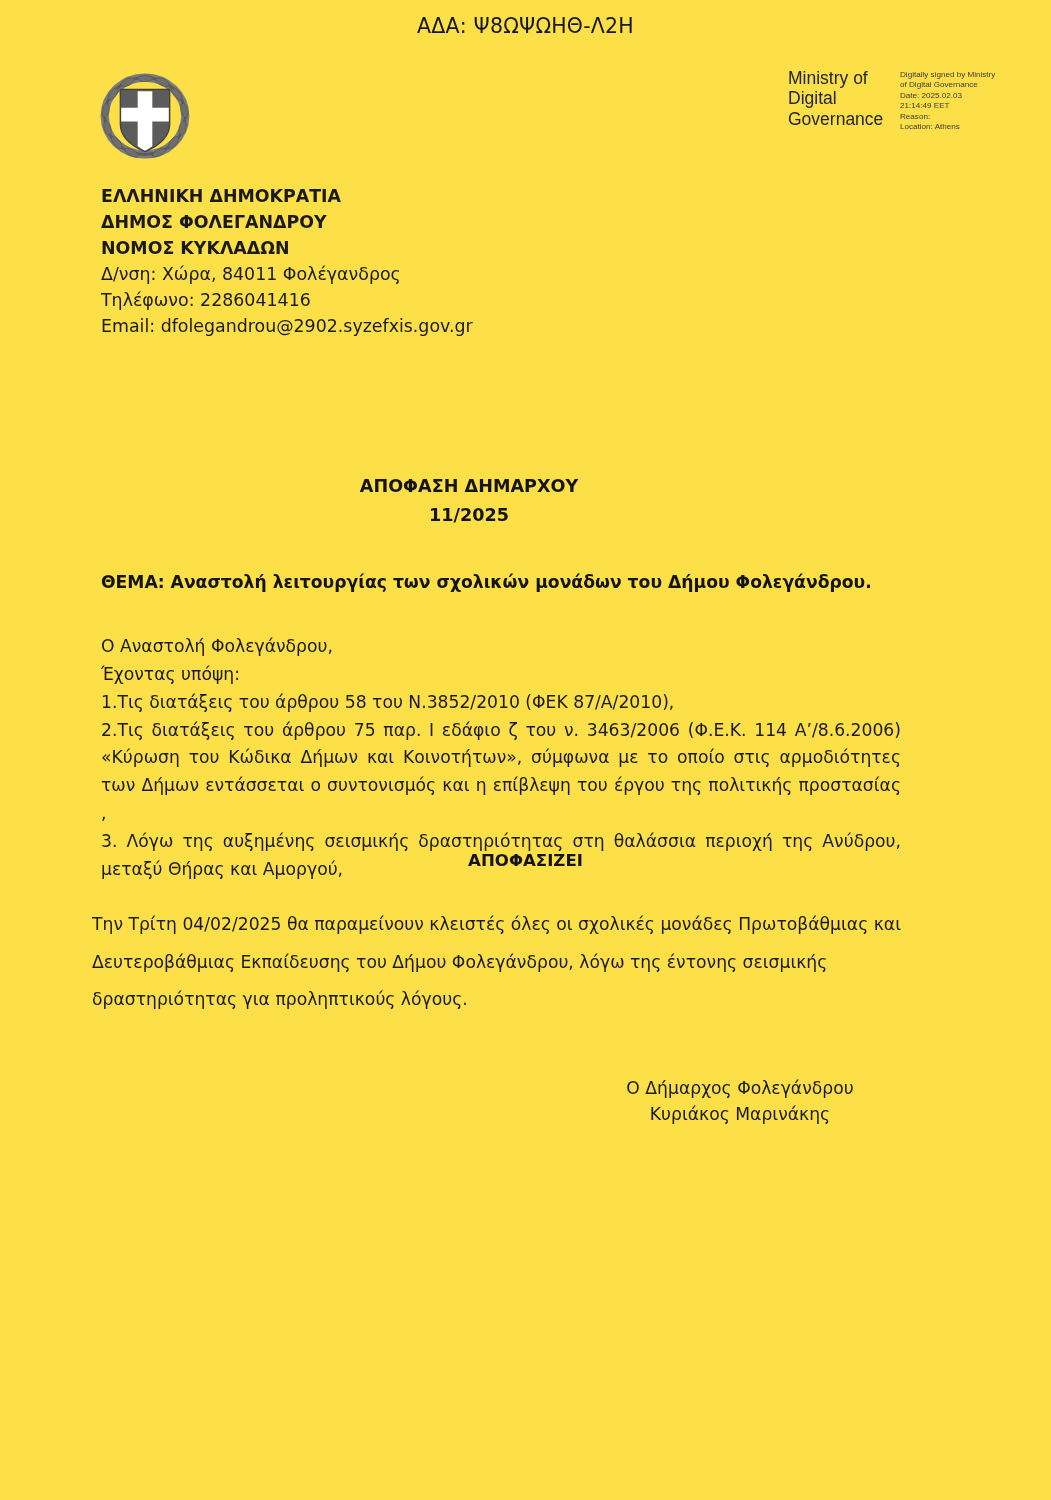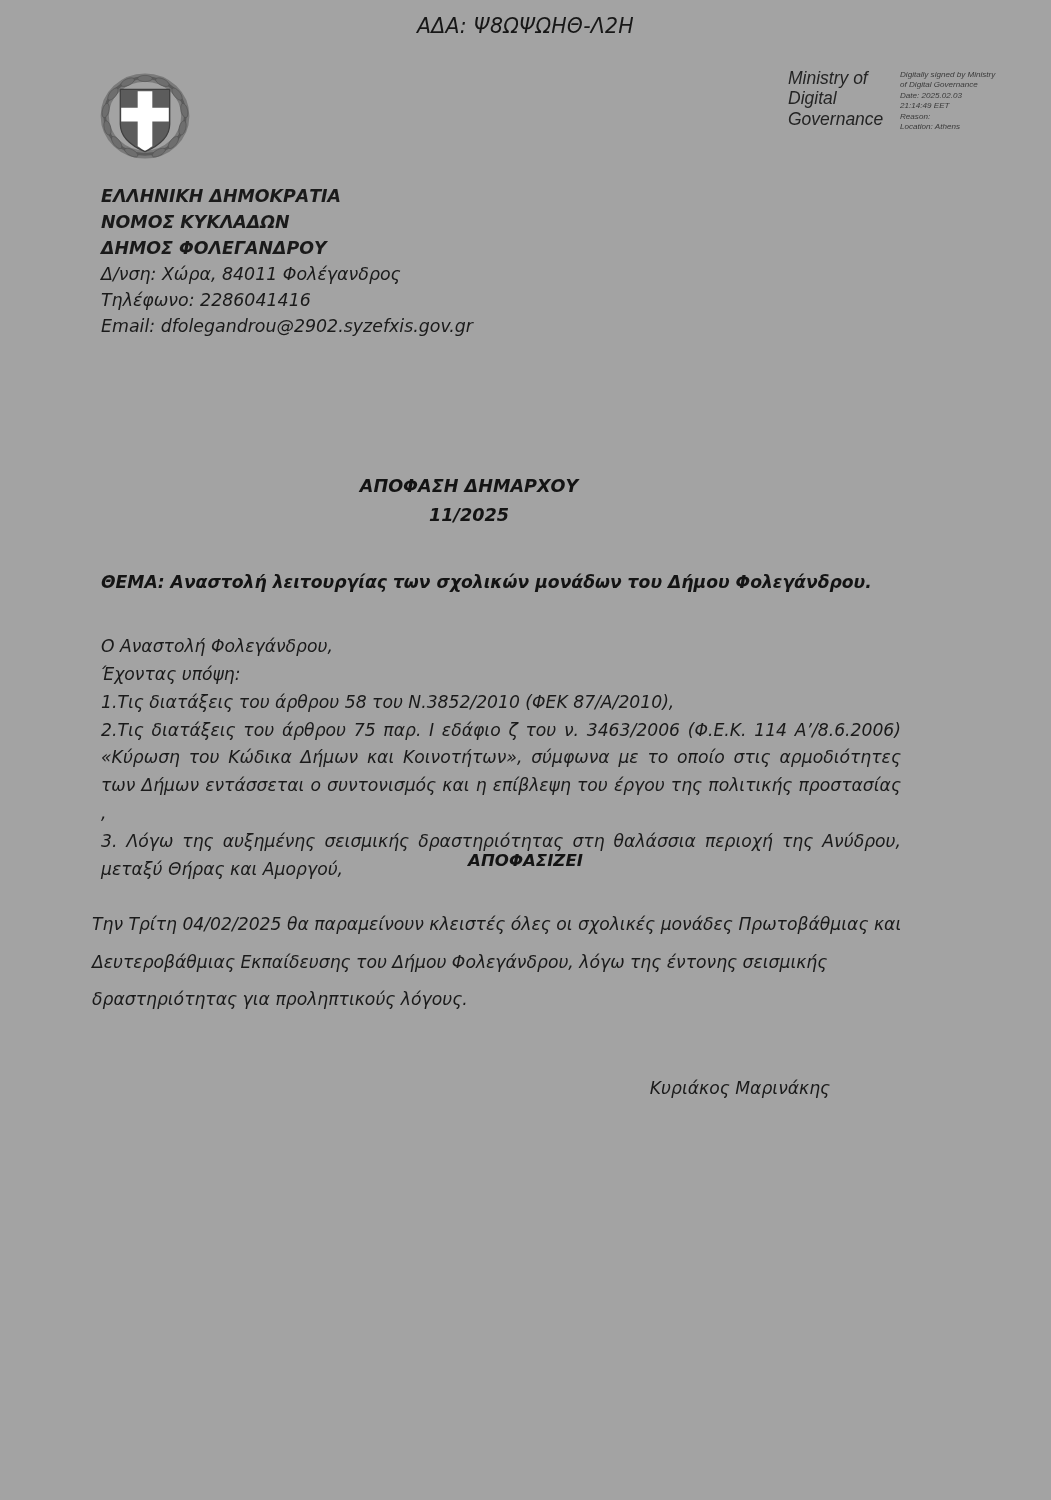--- a/index.html
+++ b/index.html
@@ -9,23 +9,22 @@
     background: #ffffff;
   }
   body {
     font-family: "DejaVu Sans", "Liberation Sans", sans-serif;
     color: #1a1a1a;
   }
   .page {
     position: relative;
     width: 1051px;
     height: 1500px;
-    background: #a3a3a3;
+    background: #fde047;
     overflow: hidden;
-    font-style: italic;
   }
 
   
   .ada-line {
     position: absolute;
     top: 14px;
     left: 0;
     width: 1051px;
     text-align: center;
     font-size: 20.5px;
@@ -215,22 +214,22 @@
       <div>of Digital Governance</div>
       <div>Date: 2025.02.03</div>
       <div>21:14:49 EET</div>
       <div>Reason:</div>
       <div>Location: Athens</div>
     </div>
   </div>
 
   <div class="letterhead">
     <div class="bold">ΕΛΛΗΝΙΚΗ ΔΗΜΟΚΡΑΤΙΑ</div>
+    <div class="bold">ΔΗΜΟΣ ΦΟΛΕΓΑΝΔΡΟΥ</div>
     <div class="bold">ΝΟΜΟΣ ΚΥΚΛΑΔΩΝ</div>
-    <div class="bold">ΔΗΜΟΣ ΦΟΛΕΓΑΝΔΡΟΥ</div>
     <div>Δ/νση: Χώρα, 84011 Φολέγανδρος</div>
     <div>Τηλέφωνο: 2286041416</div>
     <div>Email: dfolegandrou@2902.syzefxis.gov.gr</div>
   </div>
 
 
   <div class="doc-title">
     <div>ΑΠΟΦΑΣΗ ΔΗΜΑΡΧΟΥ</div>
     <div>11/2025</div>
   </div>
@@ -243,16 +242,17 @@
     <div class="plain">1.Τις διατάξεις του άρθρου 58 του Ν.3852/2010 (ΦΕΚ 87/Α/2010),</div>
     <div class="just">2.Τις διατάξεις του άρθρου 75 παρ. Ι εδάφιο ζ του ν. 3463/2006 (Φ.Ε.Κ. 114 Α’/8.6.2006) «Κύρωση του Κώδικα Δήμων και Κοινοτήτων», σύμφωνα με το οποίο στις αρμοδιότητες των Δήμων εντάσσεται ο συντονισμός και η επίβλεψη του έργου της πολιτικής προστασίας ,</div>
     <div class="just">3. Λόγω της αυξημένης σεισμικής δραστηριότητας στη θαλάσσια περιοχή της Ανύδρου, μεταξύ Θήρας και Αμοργού,</div>
   </div>
 
   <div class="decides-head">ΑΠΟΦΑΣΙΖΕΙ</div>
 
   <div class="decision">Την Τρίτη  04/02/2025  θα παραμείνουν κλειστές όλες  οι σχολικές μονάδες Πρωτοβάθμιας και Δευτεροβάθμιας Εκπαίδευσης   του Δήμου Φολεγάνδρου, λόγω της έντονης σεισμικής δραστηριότητας  για προληπτικούς  λόγους.</div>
 
   <div class="signature">
+    <div>Ο Δήμαρχος Φολεγάνδρου</div>
     <div>Κυριάκος Μαρινάκης</div>
   </div>
 
 </div>
 
 </body></html>

